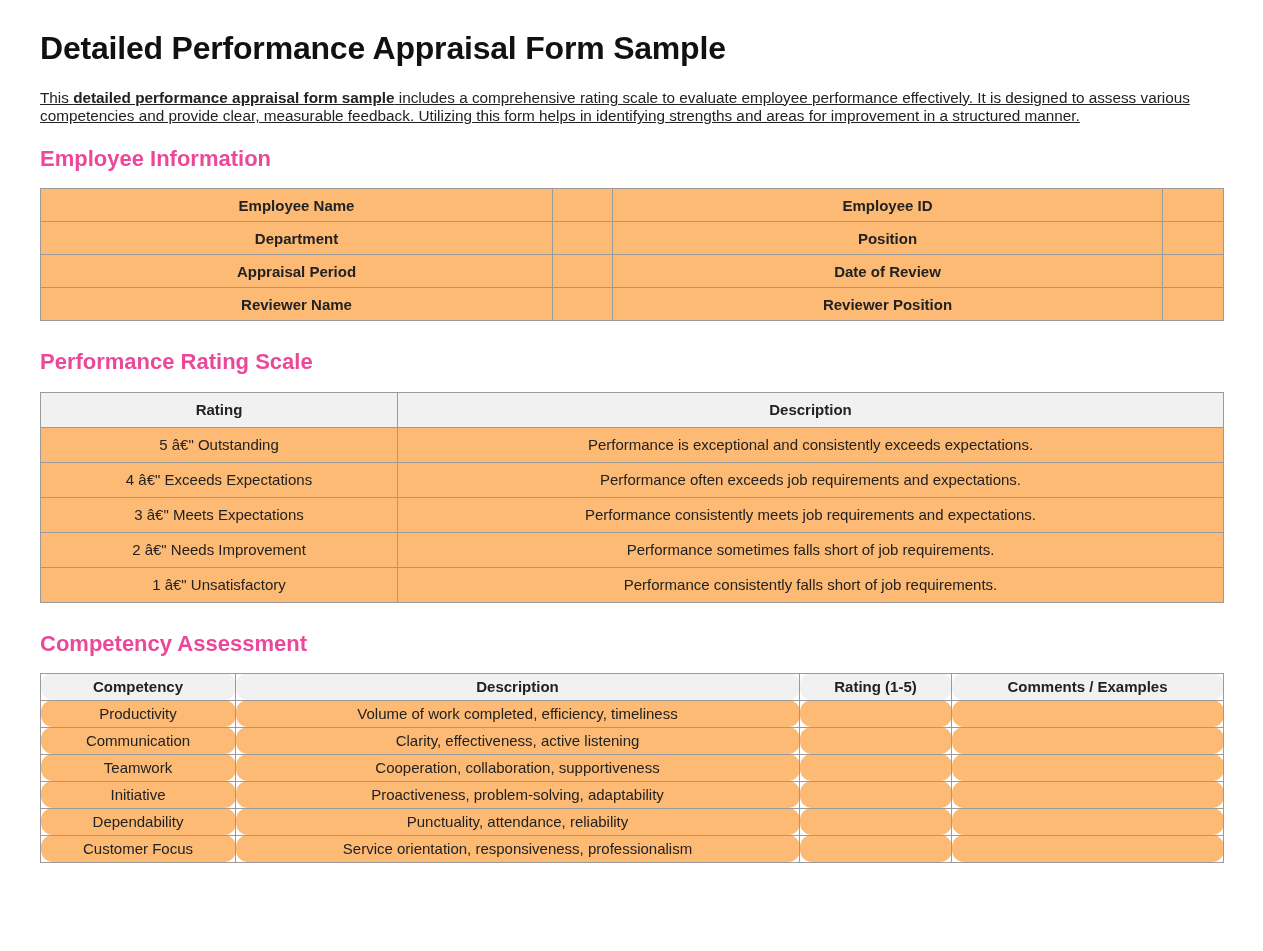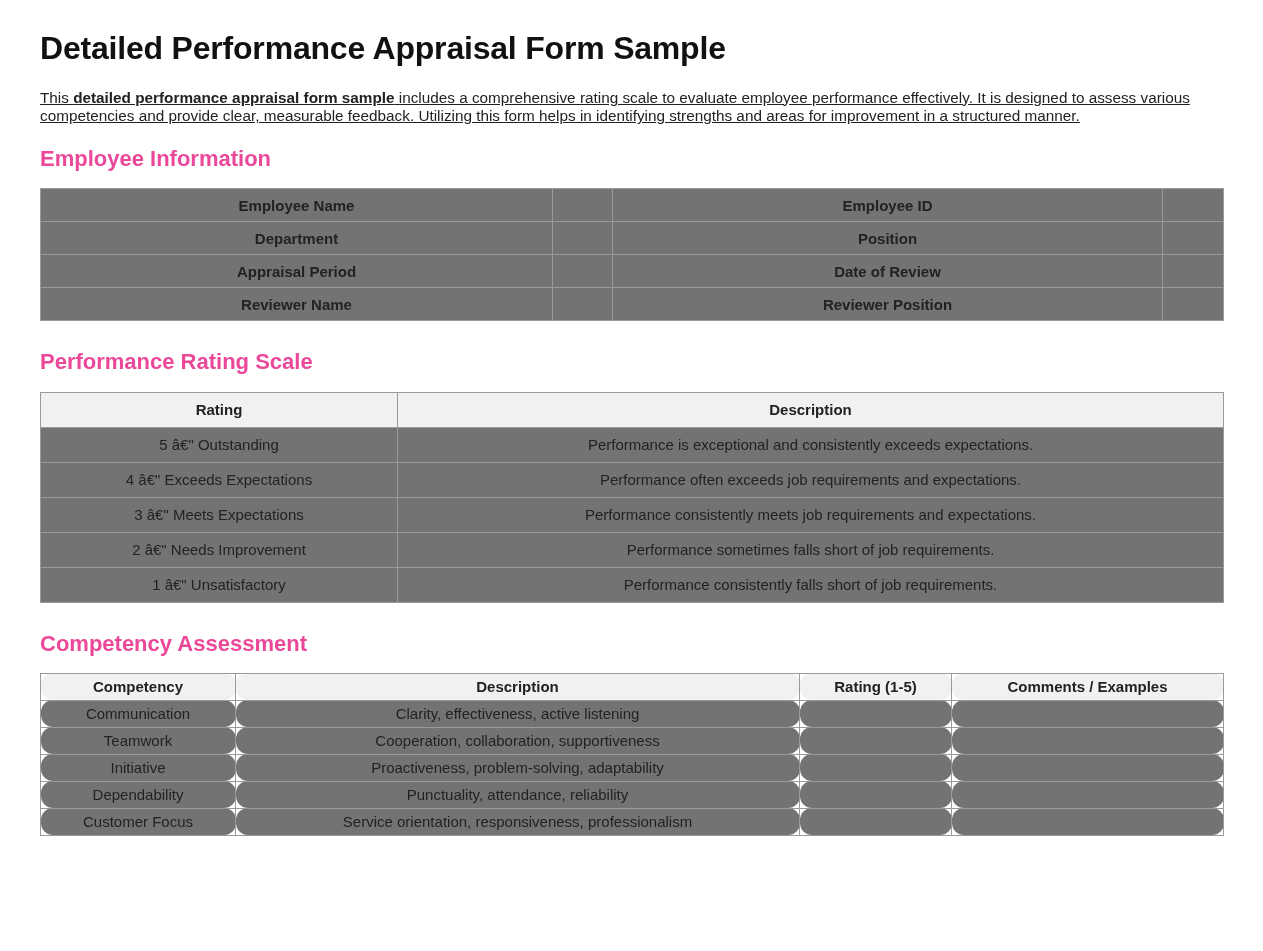--- a/index.html
+++ b/index.html
@@ -52,21 +52,21 @@
   }
   table.form-table td,
   table.form-table th {
     border: 1px solid #9a9a9a;
     height: 33px;
     padding: 3px 6px;
     box-sizing: border-box;
     font-size: 15px;
     text-align: center;
     vertical-align: middle;
-    background: #737373;
+    background: #fdba74;
     color: #222222;
     overflow: hidden;
     white-space: nowrap;
   }
   table.form-table th,
   td.label-cell {
     background: #f1f1f1;
     font-weight: bold;
   }
   td.label-cell { font-weight: bold; }
@@ -189,20 +189,26 @@
     <thead>
       <tr>
         <th>Competency</th>
         <th>Description</th>
         <th>Rating (1-5)</th>
         <th>Comments / Examples</th>
       </tr>
     </thead>
     <tbody>
       <tr>
+        <td class="data-cell">Productivity</td>
+        <td class="data-cell">Volume of work completed, efficiency, timeliness</td>
+        <td class="input-cell"></td>
+        <td class="input-cell"></td>
+      </tr>
+      <tr>
         <td class="data-cell">Communication</td>
         <td class="data-cell">Clarity, effectiveness, active listening</td>
         <td class="input-cell"></td>
         <td class="input-cell"></td>
       </tr>
       <tr>
         <td class="data-cell">Teamwork</td>
         <td class="data-cell">Cooperation, collaboration, supportiveness</td>
         <td class="input-cell"></td>
         <td class="input-cell"></td>

